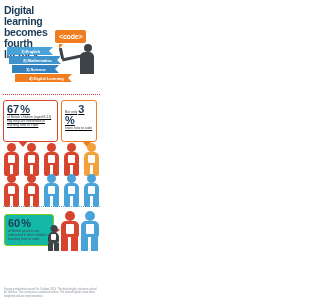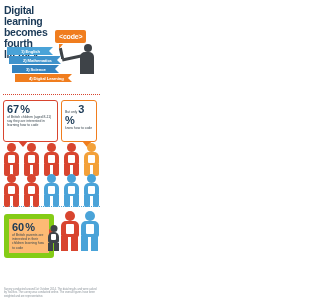--- a/index.html
+++ b/index.html
@@ -109,20 +109,21 @@
   .dotted-blue { border-top: 1.5px dotted #4aa3d8; }
 
   
   .bubbles {
     position: relative;
     margin-top: 4px;
     height: 42px;
     padding: 0 3px;
     display: flex;
     gap: 3px;
+    text-decoration: underline;
   }
   .bubble {
     position: relative;
     border: 1px solid #d8452f;
     border-radius: 3px;
     background: #ffffff;
     padding: 3px 3px;
   }
   .bubble.b-left { width: 55px; }
   .bubble.b-right { width: 36px; border-color: #f07d1e; }
@@ -188,24 +189,24 @@
   .parents {
     position: relative;
     margin-top: 3px;
     padding: 0 3px;
     height: 46px;
   }
   .parent-bubble {
     position: absolute;
     left: 4px; top: 3px;
     width: 50px;
-    border: 5px solid #84cc16;
+    border: 1px solid #84cc16;
     border-radius: 3px;
     padding: 3px;
-    background: #fdba74;
+    background: #14b8a6;
   }
   .parent-bubble .bubble-tail {
     left: auto; right: -7px; top: 10px; bottom: auto;
     border-left: 7px solid #d8452f;
     border-top: 5px solid transparent;
     border-bottom: 5px solid transparent;
     border-right: none;
   }
   .family { position: absolute; right: 3px; top: 0; display: flex; align-items: flex-end; }
   .fam-fig { width: 20px; height: 40px; position: relative; }

